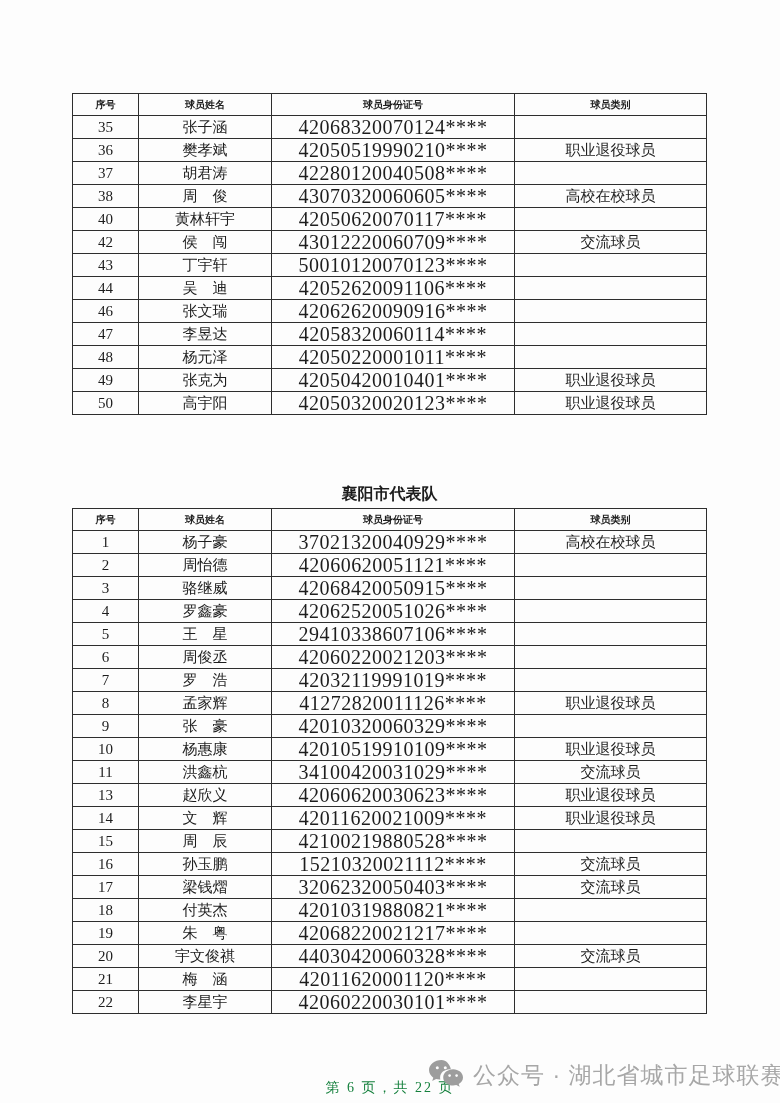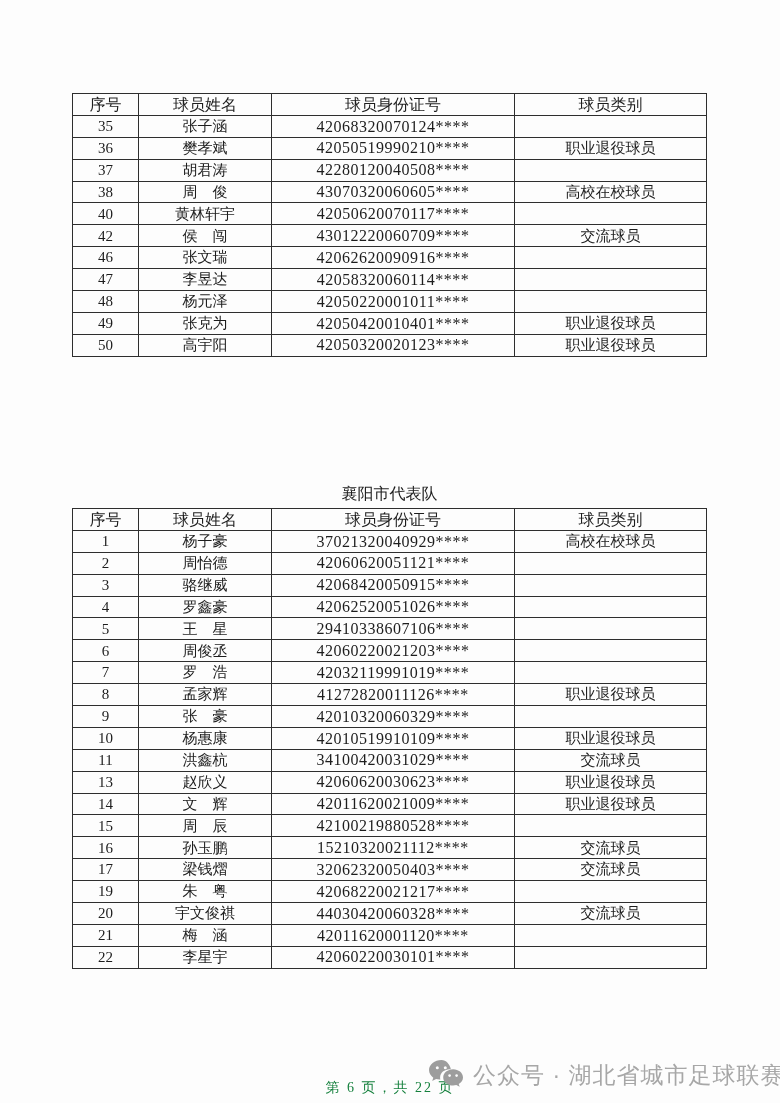--- a/index.html
+++ b/index.html
@@ -26,34 +26,34 @@
   .roster-table th, .roster-table td {
     border: 1.5px solid #2e2e2e;
     text-align: center;
     vertical-align: middle;
     height: 21.9px;
     padding: 0 2px;
     line-height: 1.1;
     white-space: nowrap;
     overflow: hidden;
   }
-  .roster-table th { font-weight: normal; font-size: 16px; margin-left: 40px; }
+  .roster-table th { font-weight: bold; font-size: 10px; margin-left: 40px; }
   .roster-table .col-no   { width: 10.4%; }
   .roster-table .col-name { width: 21.0%; }
   .roster-table .col-id   { width: 38.3%; }
   .roster-table .col-type { width: 30.3%; }
-  .roster-table td.cell-id { font-size: 16px; letter-spacing: 0.5px; margin-top: 40px; }
+  .roster-table td.cell-id { font-size: 20px; letter-spacing: 0.5px; margin-top: 40px; }
 
   .team-title {
     position: absolute;
     left: 72px; top: 484px;
     width: 635px;
     text-align: center;
     font-size: 16px;
-    font-weight: normal;
+    font-weight: bold;
     color: #1d1d1d;
   }
 
   .page-footer {
     position: absolute;
     left: 0; top: 1079px;
     width: 780px;
     text-align: center;
     font-size: 14px;
     letter-spacing: 2px;
@@ -129,20 +129,32 @@
           <td class="cell-id">42050620070117****</td>
           <td class="cell-type"></td>
         </tr>
         <tr>
           <td class="cell-no">42</td>
           <td class="cell-name">侯　闯</td>
           <td class="cell-id">43012220060709****</td>
           <td class="cell-type">交流球员</td>
         </tr>
         <tr>
+          <td class="cell-no">43</td>
+          <td class="cell-name">丁宇轩</td>
+          <td class="cell-id">50010120070123****</td>
+          <td class="cell-type"></td>
+        </tr>
+        <tr>
+          <td class="cell-no">44</td>
+          <td class="cell-name">吴　迪</td>
+          <td class="cell-id">42052620091106****</td>
+          <td class="cell-type"></td>
+        </tr>
+        <tr>
           <td class="cell-no">46</td>
           <td class="cell-name">张文瑞</td>
           <td class="cell-id">42062620090916****</td>
           <td class="cell-type"></td>
         </tr>
         <tr>
           <td class="cell-no">47</td>
           <td class="cell-name">李昱达</td>
           <td class="cell-id">42058320060114****</td>
           <td class="cell-type"></td>
@@ -274,20 +286,26 @@
           <td class="cell-no">16</td>
           <td class="cell-name">孙玉鹏</td>
           <td class="cell-id">15210320021112****</td>
           <td class="cell-type">交流球员</td>
         </tr>
         <tr>
           <td class="cell-no">17</td>
           <td class="cell-name">梁钱熠</td>
           <td class="cell-id">32062320050403****</td>
           <td class="cell-type">交流球员</td>
+        </tr>
+        <tr>
+          <td class="cell-no">18</td>
+          <td class="cell-name">付英杰</td>
+          <td class="cell-id">42010319880821****</td>
+          <td class="cell-type"></td>
         </tr>
         <tr>
           <td class="cell-no">19</td>
           <td class="cell-name">朱　粤</td>
           <td class="cell-id">42068220021217****</td>
           <td class="cell-type"></td>
         </tr>
         <tr>
           <td class="cell-no">20</td>
           <td class="cell-name">宇文俊祺</td>

